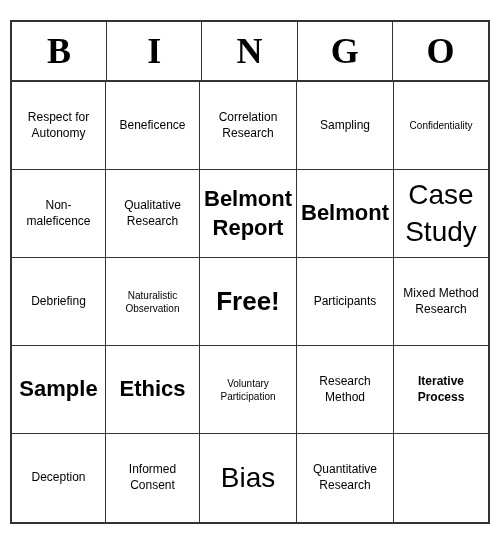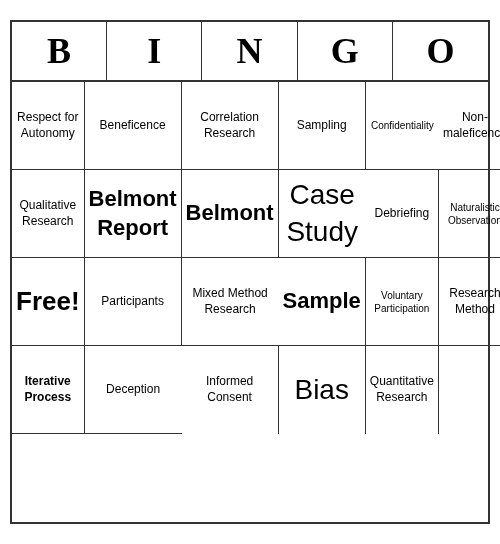--- a/index.html
+++ b/index.html
@@ -27,21 +27,21 @@
       font-weight: bold;
       padding: 8px 0;
       border-right: 1px solid #333;
       font-family: serif;
     }
     .bingo-letter:last-child {
       border-right: none;
     }
     .bingo-grid {
       display: grid;
-      grid-template-columns: repeat(6, 1fr);
+      grid-template-columns: repeat(5, 1fr);
       grid-template-rows: repeat(5, 88px);
     }
     .bingo-cell {
       border-right: 1px solid #333;
       border-bottom: 1px solid #333;
       display: flex;
       align-items: center;
       justify-content: center;
       text-align: center;
       padding: 4px;
@@ -130,20 +130,23 @@
       <div class="bingo-cell">
         <span>Participants</span>
       </div>
       <div class="bingo-cell">
         <span>Mixed Method Research</span>
       </div>
       <div class="bingo-cell">
         <span class="large-text">Sample</span>
       </div>
       <div class="bingo-cell">
+        <span class="large-text">Ethics</span>
+      </div>
+      <div class="bingo-cell">
         <span class="small-text">Voluntary Participation</span>
       </div>
       <div class="bingo-cell">
         <span>Research Method</span>
       </div>
       <div class="bingo-cell">
         <span class="medium-text">Iterative Process</span>
       </div>
       <div class="bingo-cell">
         <span>Deception</span>

